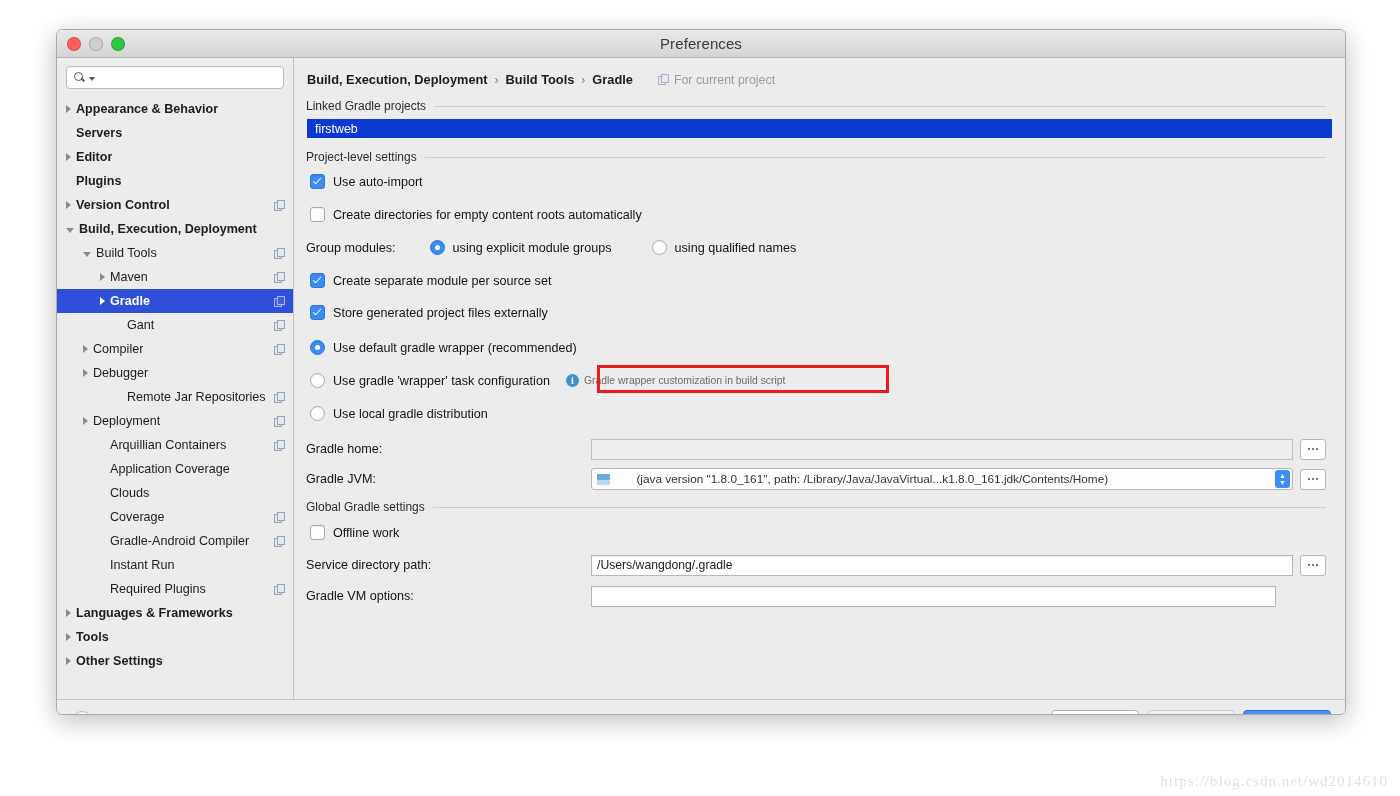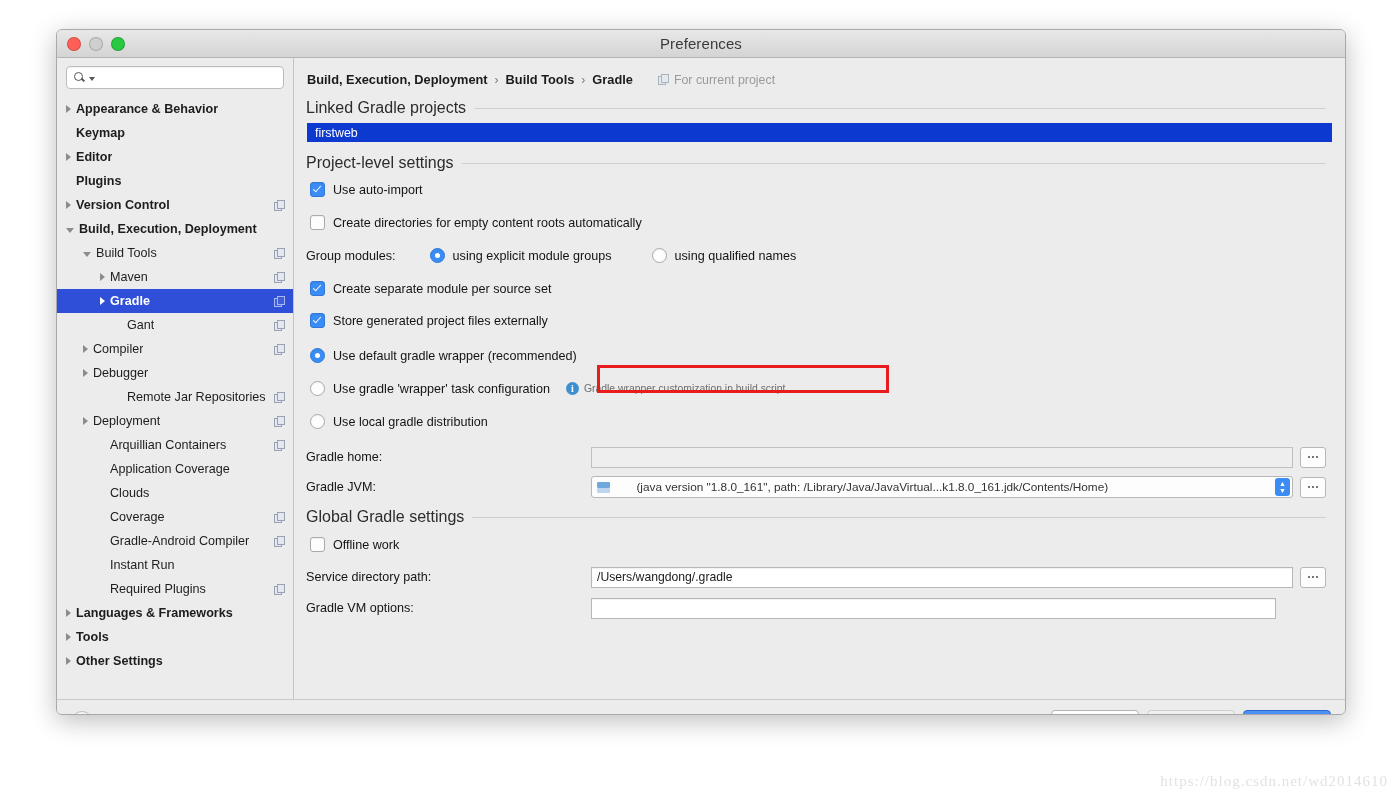--- a/index.html
+++ b/index.html
@@ -100,21 +100,21 @@
   }
   .bc-sep{color:#7b7b7b;font-weight:normal;font-size:12px;}
   .for-proj{
     display:flex;align-items:center;gap:5px;margin-left:18px;
     font-weight:normal;color:#9a9a9a;font-size:12.4px;
   }
   .for-proj .copy-ico{opacity:.5;margin-left:0;}
 
   .section{
     display:flex;align-items:center;gap:8px;margin:12px 0 0 12px;padding-right:19px;
-    font-size:16px;color:#2c2c2c;
+    font-size:12px;color:#2c2c2c;
   }
   .section .line{flex:1;height:1px;background:#cfcfcf;}
 
   .sel-bar{
     margin:6px 13px 0 13px;height:19px;background:#0c39cf;color:#fff;
     font-size:12.4px;display:flex;align-items:center;padding-left:8px;
   }
   .sel-bar .txt{background:#0c39cf;}
 
   .opt{display:flex;align-items:center;margin-left:16px;font-size:12.6px;color:#141414;}
@@ -239,21 +239,21 @@
           <input class="search-input" type="text" placeholder="" style="">
         </div>
       </div>
       <div class="tree" id="tree">
           <div class="trow bold" style="padding-left: 9px;">
             <span class="arrow"></span>
             <span class="tlabel">Appearance &amp; Behavior</span>
           </div>
           <div class="trow bold" style="padding-left: 9px;">
             <span class="arrow hidden"></span>
-            <span class="tlabel">Keymap</span>
+            <span class="tlabel">Servers</span>
           </div>
           <div class="trow bold" style="padding-left: 9px;">
             <span class="arrow"></span>
             <span class="tlabel">Editor</span>
           </div>
           <div class="trow bold" style="padding-left: 9px;">
             <span class="arrow hidden"></span>
             <span class="tlabel">Plugins</span>
           </div>
           <div class="trow bold" style="padding-left: 9px;">

